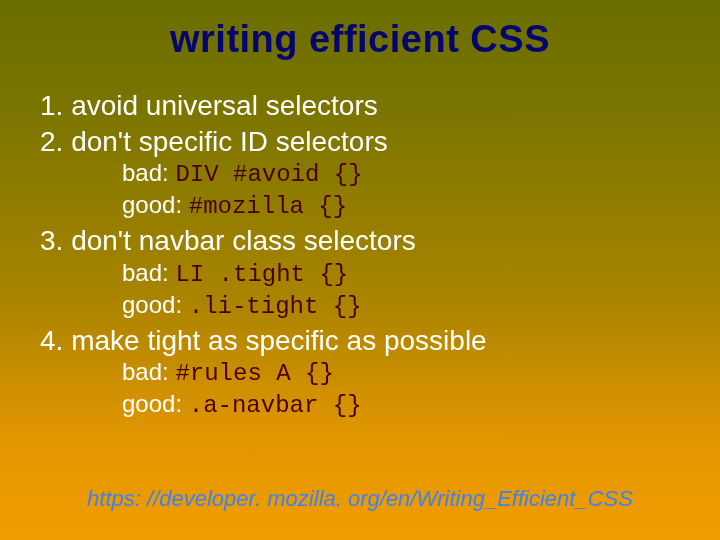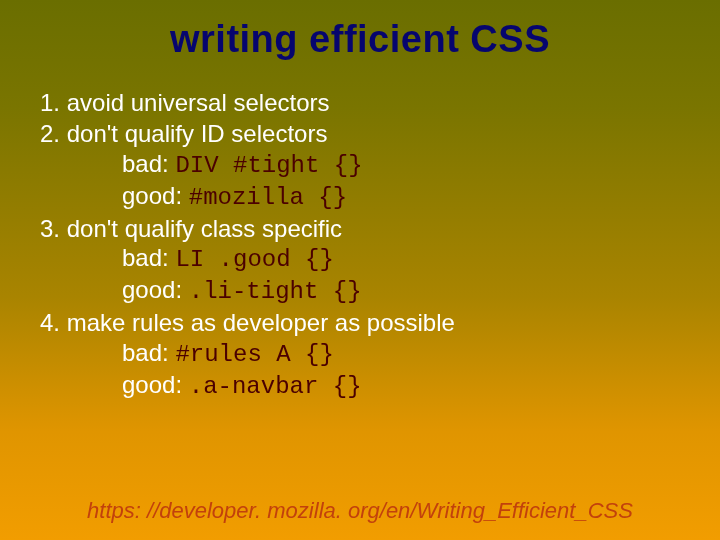--- a/index.html
+++ b/index.html
@@ -25,44 +25,44 @@
   .title {
     color: #06056e;
     font-weight: bold;
     font-size: 38px;
     text-align: center;
     margin: 0 0 28px 0;
     letter-spacing: 0.5px;
   }
   .rule {
     color: #ffffff;
-    font-size: 24px;
+    font-size: 28px;
     font-weight: normal;
     margin: 0;
     line-height: 1.2;
   }
   .rule-num { display:inline; }
   .example {
     margin-left: 42px;
     font-size: 24px;
     line-height: 1.25;
   }
   .label { color: #ffffff; margin-left: 40px; }
   .code {
     font-family: "Courier New", monospace;
     color: #4b0000;
     font-size: 24px;
   }
   .footer {
     position: absolute;
-    bottom: 16px;
+    bottom: 28px;
     left: 0;
     width: 100%;
     text-align: center;
-    color: #c2410c;
+    color: #3b82f6;
     font-style: italic;
     font-size: 22px;
   }
   .block { margin-bottom: 2px; }
 </style>
 </head>
 <body>
 
 <div class="slide">
   <h1 class="title">writing efficient CSS</h1>
@@ -70,47 +70,47 @@
   <div class="block">
     <p class="rule">
       <span class="rule-num">1.</span>
       <span>avoid universal selectors</span>
     </p>
   </div>
 
   <div class="block">
     <p class="rule">
       <span class="rule-num">2.</span>
-      <span>don't qualify ID selectors</span>
+      <span>don't specific ID selectors</span>
     </p>
     <div class="example">
-      <span class="label">bad: </span><span class="code">DIV #tight {}</span>
+      <span class="label">bad: </span><span class="code">DIV #avoid {}</span>
     </div>
     <div class="example">
       <span class="label">good: </span><span class="code">#mozilla {}</span>
     </div>
   </div>
 
   <div class="block">
     <p class="rule">
       <span class="rule-num">3.</span>
-      <span>don't qualify class specific</span>
+      <span>don't navbar class selectors</span>
     </p>
     <div class="example">
-      <span class="label">bad: </span><span class="code">LI .good {}</span>
+      <span class="label">bad: </span><span class="code">LI .tight {}</span>
     </div>
     <div class="example">
       <span class="label">good: </span><span class="code">.li-tight {}</span>
     </div>
   </div>
 
   <div class="block">
     <p class="rule">
       <span class="rule-num">4.</span>
-      <span>make rules as developer as possible</span>
+      <span>make tight as specific as possible</span>
     </p>
     <div class="example">
       <span class="label">bad: </span><span class="code">#rules A {}</span>
     </div>
     <div class="example">
       <span class="label">good: </span><span class="code">.a-navbar {}</span>
     </div>
   </div>
 
   <div class="footer">https: //developer. mozilla. org/en/Writing_Efficient_CSS</div>

